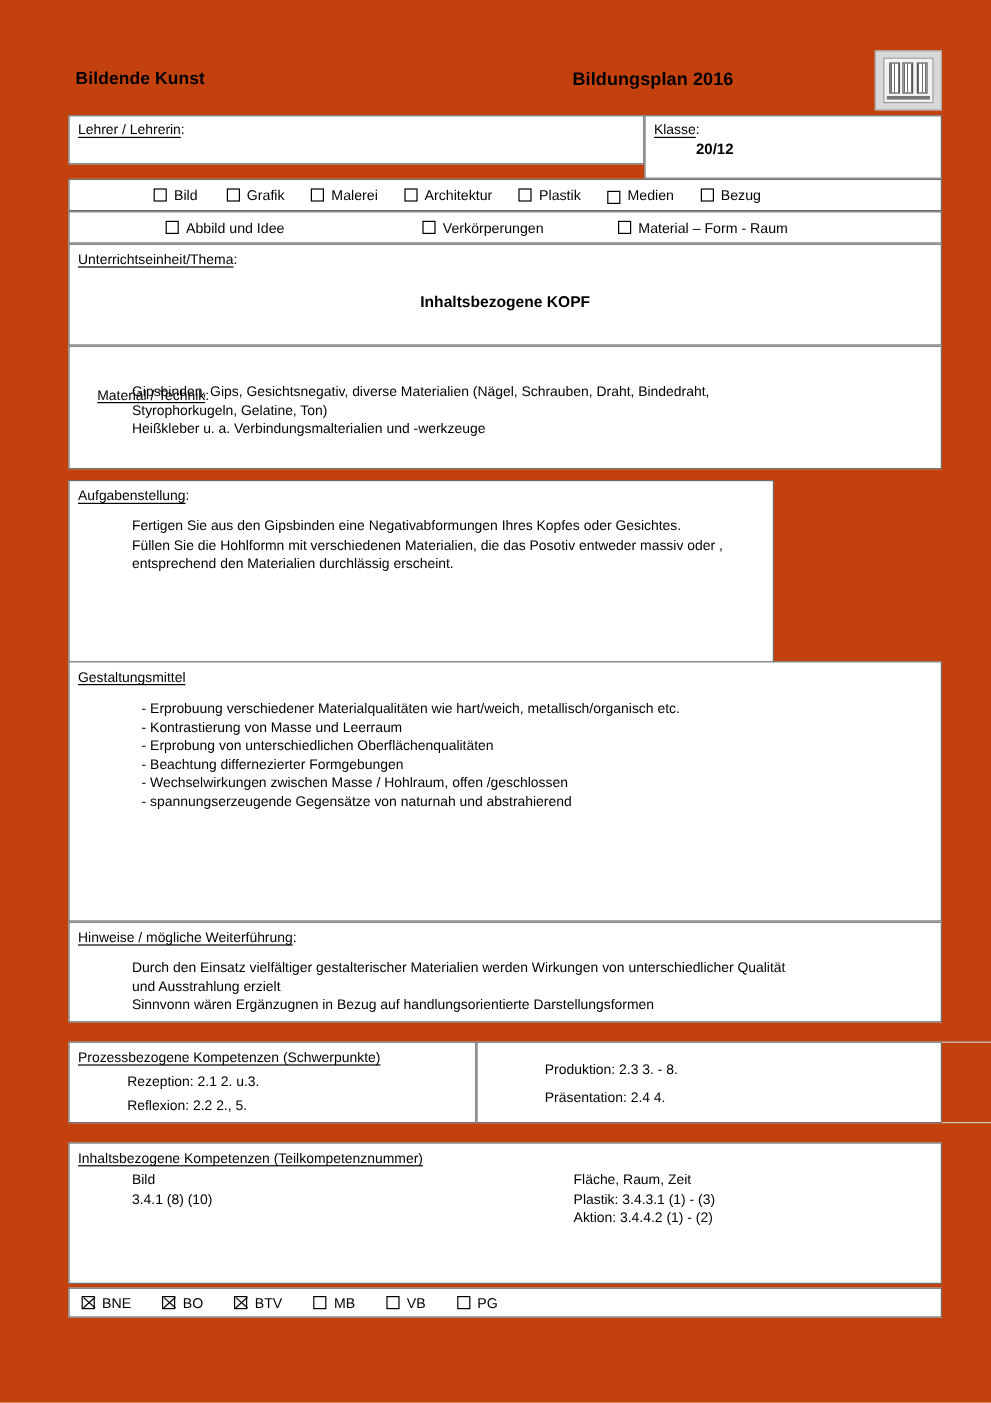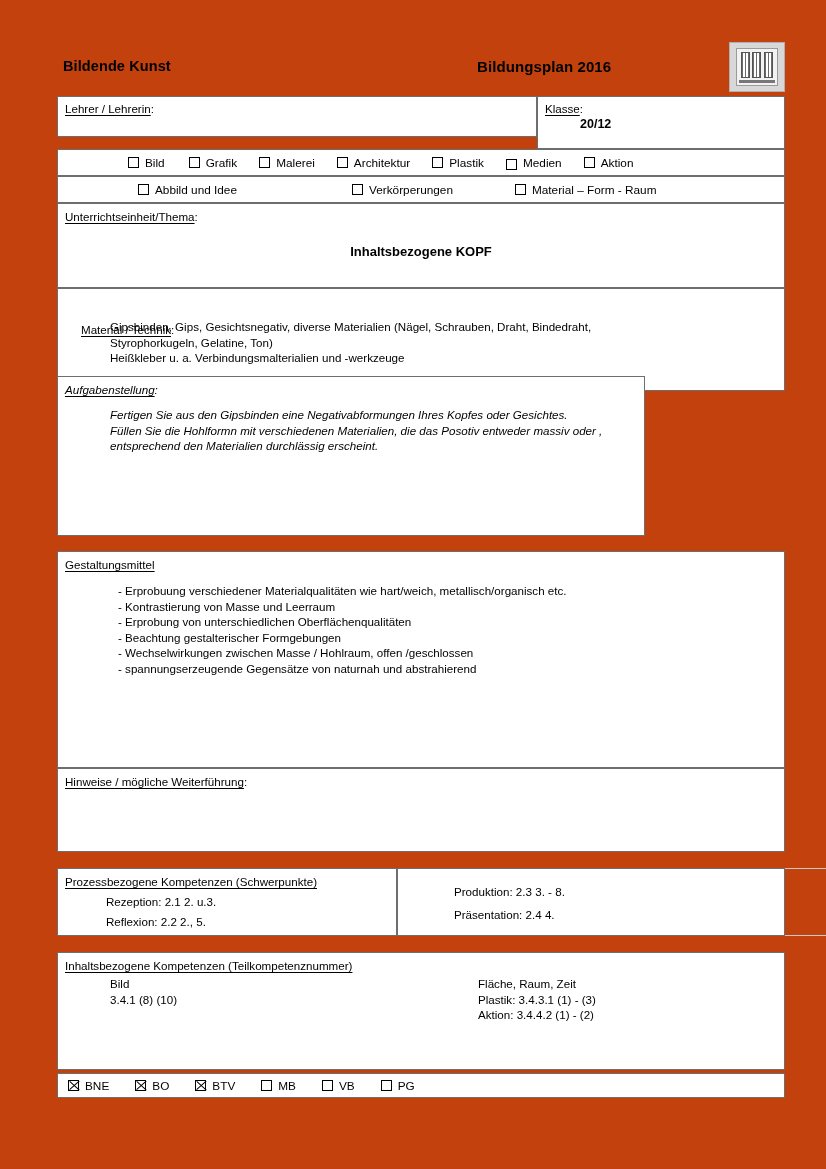--- a/index.html
+++ b/index.html
@@ -211,21 +211,21 @@
       <span class="cb-item" style="margin-right:22px;">
         <span class="cb"></span>
         <span>Plastik</span>
       </span>
       <span class="cb-item" style="margin-right:22px;align-items:flex-end;">
         <span class="cb"></span>
         <span>Medien</span>
       </span>
       <span class="cb-item">
         <span class="cb"></span>
-        <span>Aktion</span>
+        <span>Bezug</span>
       </span>
     </div>
   </div>
 
   <div class="box" style="left:57px; top:176px; width:728px; height:27px;">
     <div class="cb-row" style="left:80px;">
       <span class="cb-item" style="margin-right:115px;">
         <span class="cb"></span>
         <span>Abbild und Idee</span>
       </span>
@@ -249,43 +249,46 @@
 
   <div class="box" style="left:57px; top:288px; width:728px; height:103px;">
     <span class="lbl" style="left:23px; top:6px;margin-top:28px;">
       <span class="u">Material / Technik</span><span>:</span>
     </span>
     <div class="body-text" style="left:52px; top:30px; width:665px;">Gipsbinden, Gips, Gesichtsnegativ, diverse Materialien (Nägel, Schrauben, Draht, Bindedraht,
 Styrophorkugeln, Gelatine, Ton)
 Heißkleber u. a. Verbindungsmalterialien und -werkzeuge</div>
   </div>
 
-  <div class="box" style="left:57px; top:376px; width:588px; height:160px;font-style:italic;">
+  <div class="box" style="left:57px; top:400px; width:588px; height:160px;">
     <span class="lbl" style="left:7px; top:6px;">
       <span class="u">Aufgabenstellung</span><span>:</span>
     </span>
     <div class="body-text" style="left:52px; top:30px; width:665px;">Fertigen Sie aus den Gipsbinden eine Negativabformungen Ihres Kopfes oder Gesichtes.
 Füllen Sie die Hohlformn mit verschiedenen Materialien, die das Posotiv entweder massiv oder ,
 entsprechend den Materialien durchlässig erscheint.</div>
   </div>
 
   <div class="box" style="left:57px; top:551px; width:728px; height:217px;">
     <span class="lbl u" style="left:7px; top:6px;">Gestaltungsmittel</span>
     <div class="body-text" style="left:60px; top:31px;">- Erprobuung verschiedener Materialqualitäten wie hart/weich, metallisch/organisch etc.</div>
     <div class="body-text" style="left:60px; top:46.6px;">- Kontrastierung von Masse und Leerraum</div>
     <div class="body-text" style="left:60px; top:62.2px;">- Erprobung von unterschiedlichen Oberflächenqualitäten</div>
-    <div class="body-text" style="left:60px; top:77.8px;">- Beachtung gestalterischer Formgebungen</div>
+    <div class="body-text" style="left:60px; top:77.8px;">- Beachtung differnezierter Formgebungen</div>
     <div class="body-text" style="left:60px; top:93.4px;">- Wechselwirkungen zwischen Masse / Hohlraum, offen /geschlossen</div>
     <div class="body-text" style="left:60px; top:109px;">- spannungserzeugende Gegensätze von naturnah und abstrahierend</div>
   </div>
 
   <div class="box" style="left:57px; top:768px; width:728px; height:84px;">
     <span class="lbl" style="left:7px; top:6px;">
       <span class="u">Hinweise / mögliche Weiterführung</span><span>:</span>
     </span>
+    <div class="body-text" style="left:52px; top:30px; width:672px;">Durch den Einsatz vielfältiger gestalterischer Materialien werden Wirkungen von unterschiedlicher Qualität
+und Ausstrahlung erzielt
+Sinnvonn wären Ergänzugnen in Bezug auf handlungsorientierte Darstellungsformen</div>
   </div>
 
   <div class="faint-rule" style="left:785px; top:868px; width:41px;"></div>
   <div class="faint-rule" style="left:785px; top:935px; width:41px;"></div>
 
   <div class="box" style="left:57px; top:868px; width:340px; height:68px;">
     <span class="lbl u" style="left:7px; top:6px;">Prozessbezogene Kompetenzen (Schwerpunkte)</span>
     <span class="lbl" style="left:48px; top:26px;">Rezeption: 2.1   2. u.3.</span>
     <span class="lbl" style="left:48px; top:46px;">Reflexion: 2.2    2., 5.</span>
   </div>

